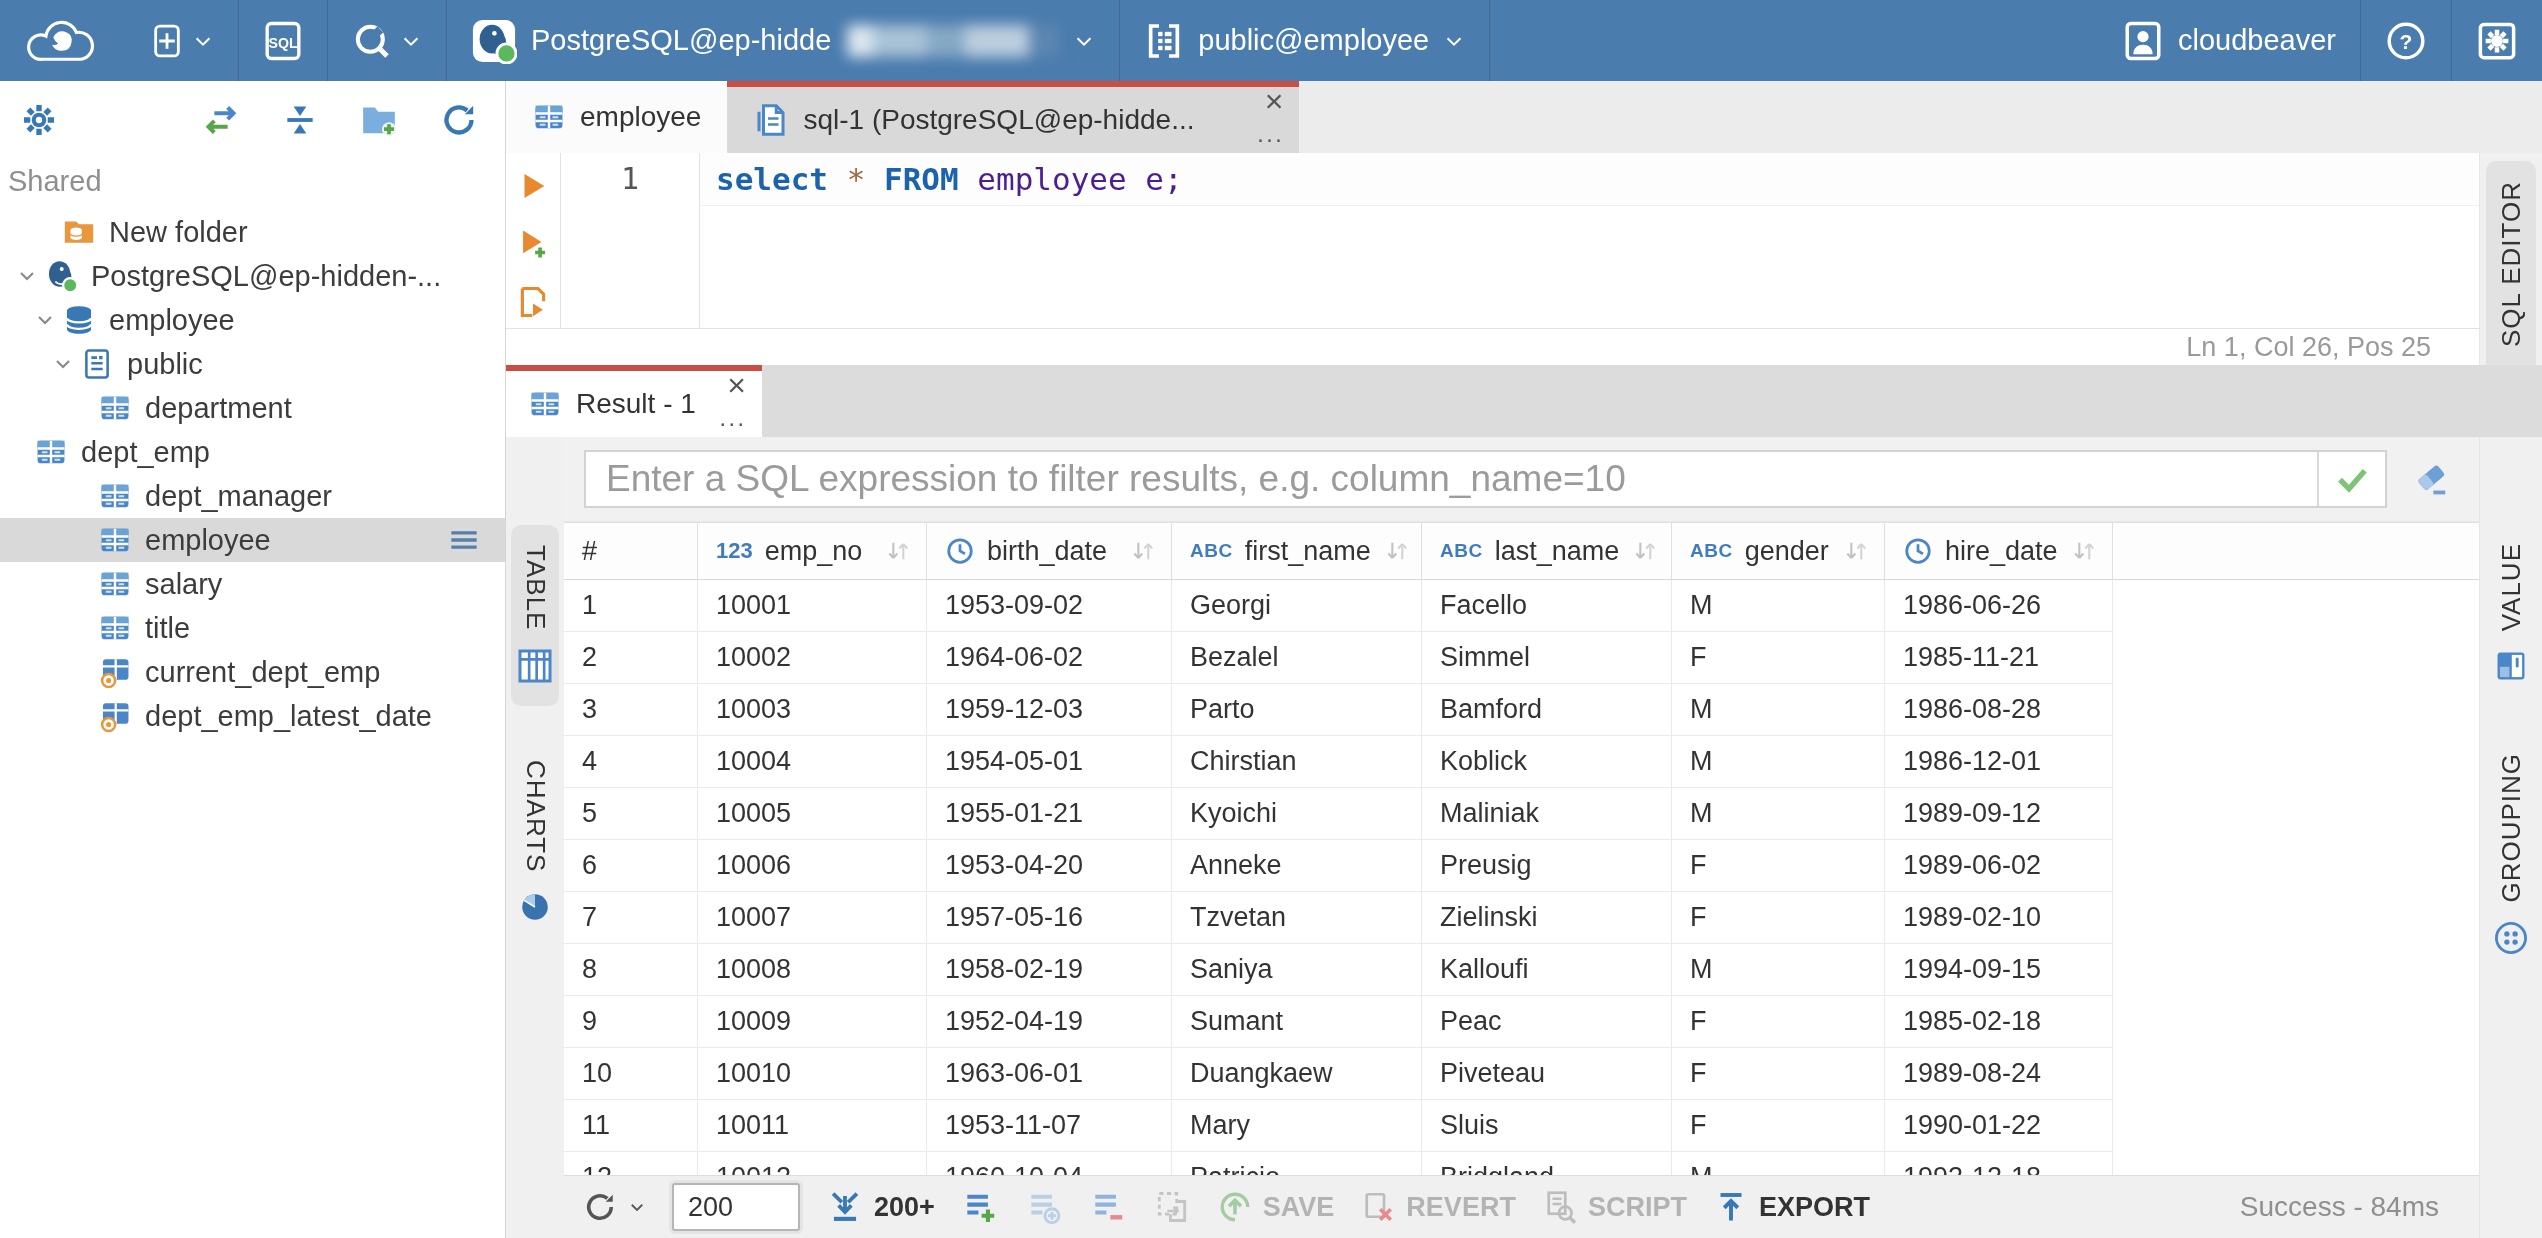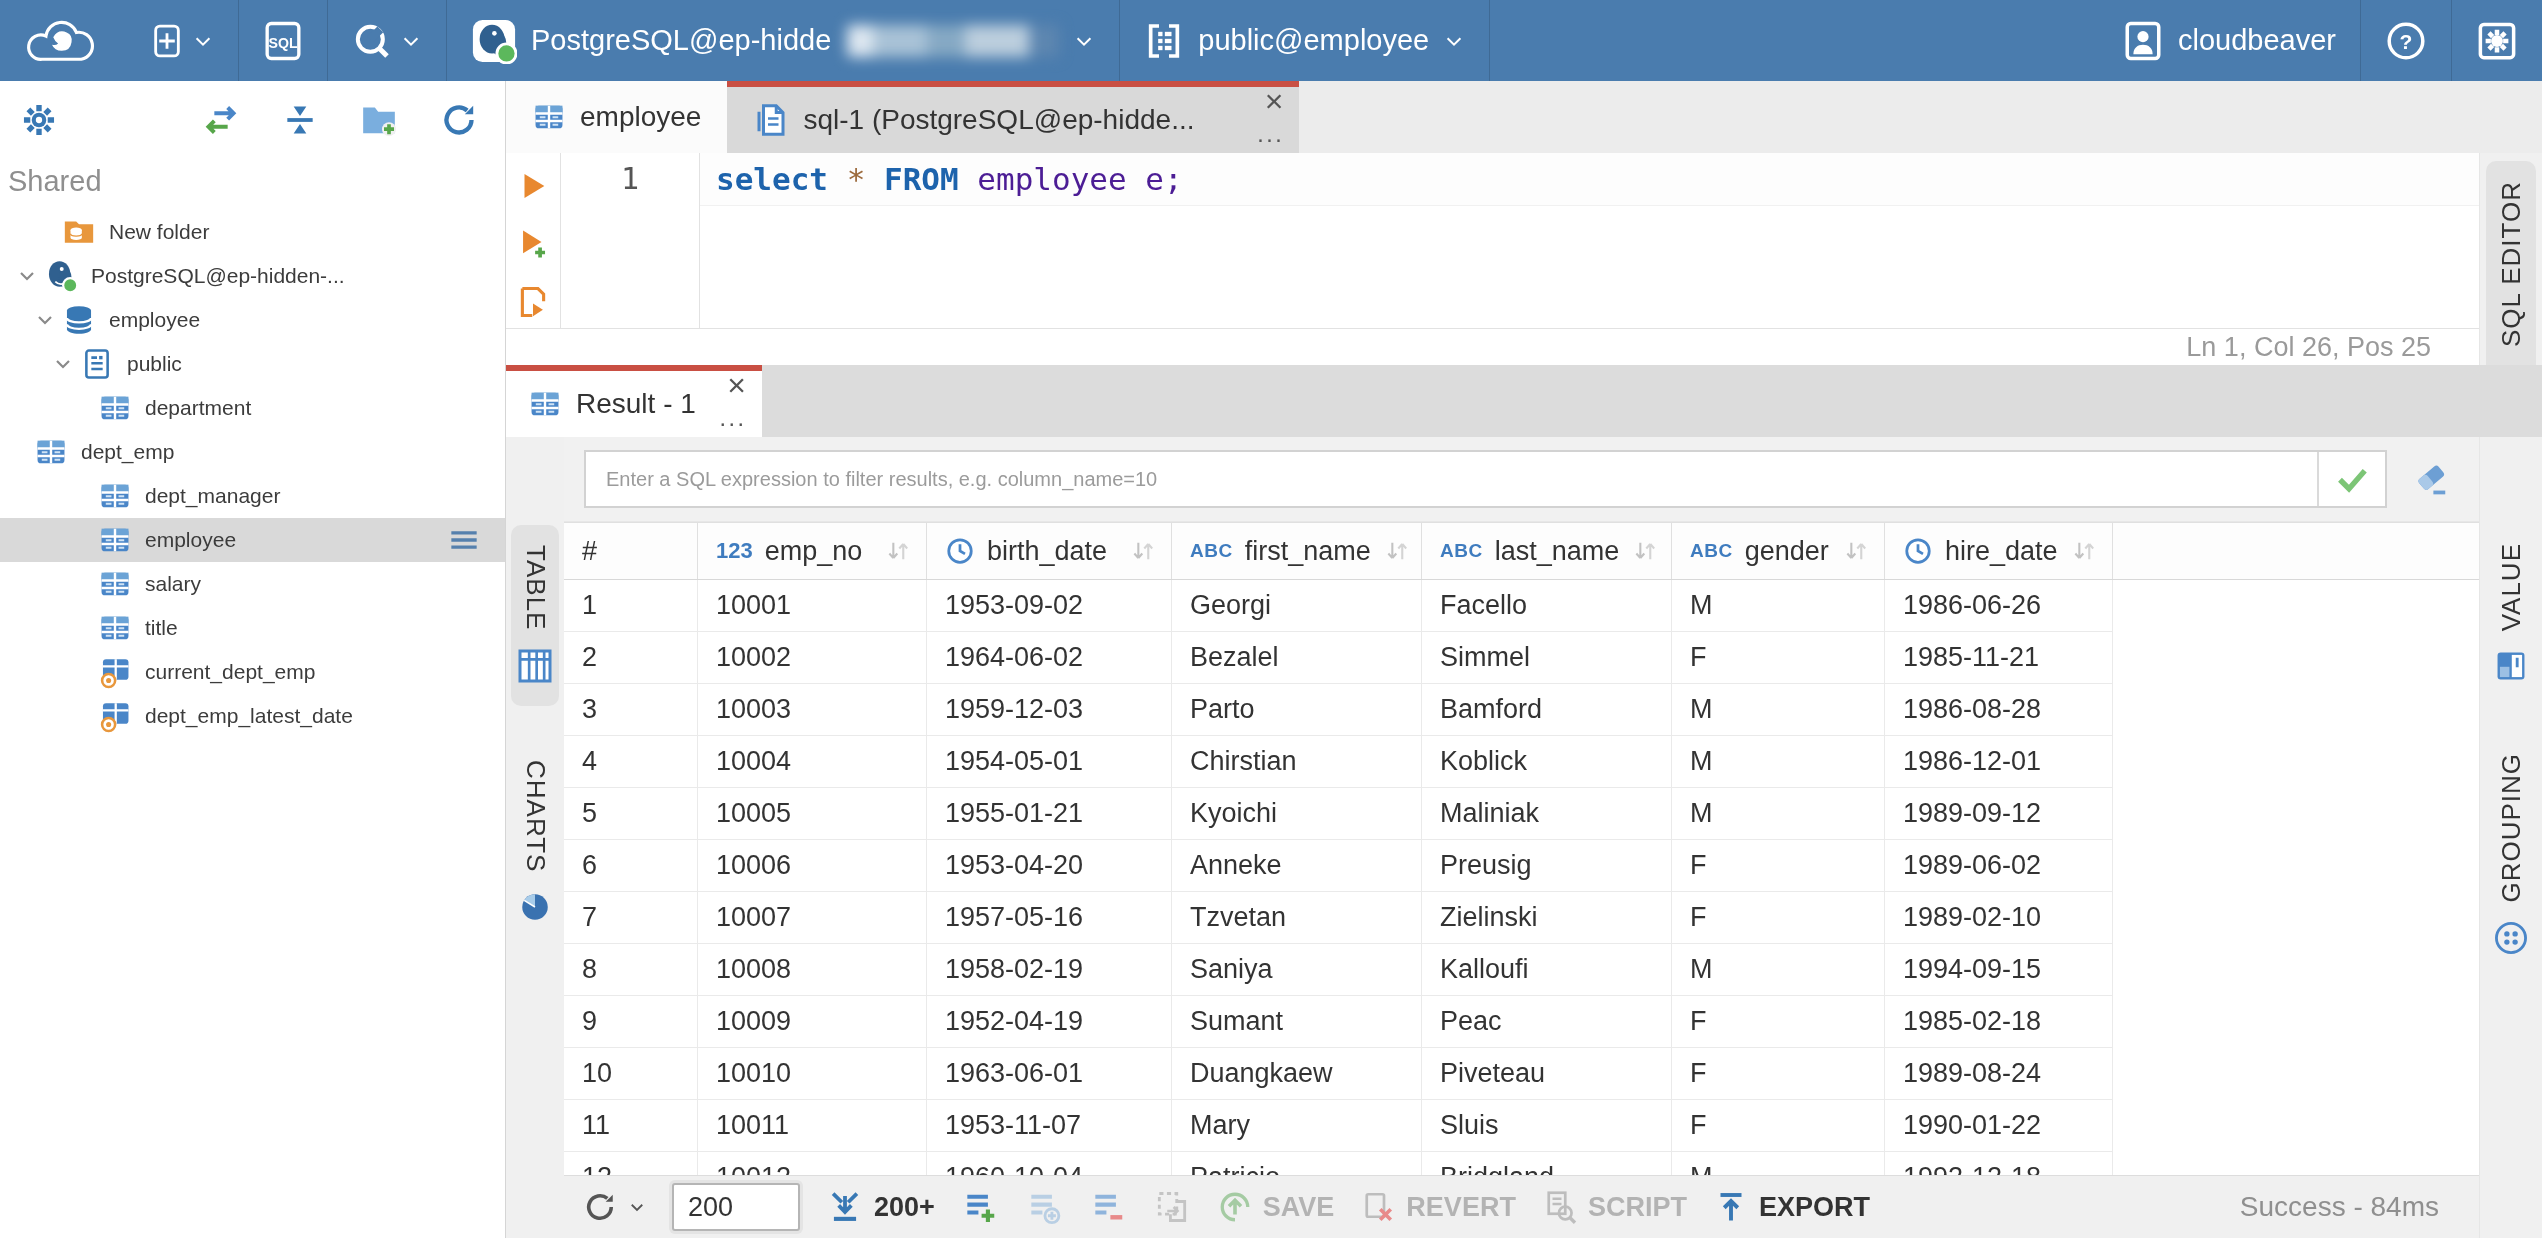--- a/index.html
+++ b/index.html
@@ -15,21 +15,21 @@
   .redacted{display:inline-flex;height:32px;filter:blur(7px);border-radius:4px;overflow:hidden;margin-left:2px}
   .redacted i{display:block;height:100%}
 
   
   .main{flex:1;display:flex;min-height:0}
   .sidebar{width:505px;min-width:505px;border-right:1px solid #d5d5d5;display:flex;flex-direction:column;background:#fff}
   .side-toolbar{height:78px;display:flex;align-items:center;padding:0 26px 0 20px;}
   .side-tools-right{margin-left:auto;display:flex;align-items:center;gap:40px}
   .shared-label{color:#8f8f8f;font-size:29px;padding:6px 0 12px 8px}
   .tree{flex:1;overflow:hidden}
-  .tree-row{height:44px;display:flex;align-items:center;font-size:21px;color:#3c3c3c;white-space:nowrap}
+  .tree-row{height:44px;display:flex;align-items:center;font-size:29px;color:#3c3c3c;white-space:nowrap}
   .tree-row.selected{background:#d9d9d9}
   .chev-slot{width:34px;min-width:34px;display:flex;justify-content:center;align-items:center}
   .tree-icon{width:34px;min-width:34px;height:34px;display:flex;align-items:center;justify-content:center;margin-right:13px;position:relative}
   .tree-burger{margin-left:auto;margin-right:22px}
 
   
   .content{flex:1;display:flex;flex-direction:column;min-width:0;background:#fff}
   .tabbar{height:72px;min-height:72px;background:#ececec;display:flex;font-size:28px;color:#333;}
   .tab{display:flex;align-items:center;gap:14px;padding:0 26px;position:relative;box-sizing:border-box}
   .tab-employee{background:#fbfbfb}
@@ -64,21 +64,21 @@
 
   
   .result-tabbar{height:72px;min-height:72px;background:#dcdcdc;display:flex;font-size:28px;color:#333}
   .tab-result{background:#fff;border-top:6px solid #c94f43;display:flex;align-items:center;gap:14px;
               padding:0 66px 0 22px;position:relative;box-sizing:border-box}
   .result-row{flex:1;display:flex;min-height:0}
   .grid-col{flex:1;display:flex;flex-direction:column;min-width:0;background:#fff}
 
   .filter-row{height:84px;min-height:84px;background:#f1f1f1;display:flex;align-items:center;padding:0 18px 0 20px;gap:20px;border-bottom:1px solid #e7e7e7}
   .filter-box{flex:1;height:58px;background:#fff;border:2px solid #d2d2d2;display:flex;align-items:stretch;box-sizing:border-box}
-  .filter-box input{flex:1;border:none;outline:none;font-size:20px;color:#444;padding:12px 20px;font-family:"Liberation Sans",sans-serif;background:transparent}
+  .filter-box input{flex:1;border:none;outline:none;font-size:37px;color:#444;padding:12px 20px;font-family:"Liberation Sans",sans-serif;background:transparent}
   .filter-box input::placeholder{color:#9b9b9b}
   .filter-apply{width:66px;border-left:2px solid #dadada;display:flex;align-items:center;justify-content:center}
   .filter-erase{width:48px;display:flex;align-items:center;justify-content:center;margin-right:6px}
 
   .grid{flex:1;min-height:0;overflow:hidden;font-size:27px;color:#333}
   .grid-header{display:flex;height:58px;border-top:1px solid #e0e0e0;border-bottom:1px solid #d8d8d8;background:#fdfdfd;box-sizing:border-box}
   .hcell{display:flex;align-items:center;gap:12px;padding:0 14px 0 18px;border-right:1px solid #e0e0e0;box-sizing:border-box;overflow:hidden}
   .hcell .sort{margin-left:auto}
   .type-num{color:#3f7cbf;font-weight:bold;font-size:22px}
   .type-abc{color:#3f7cbf;font-weight:bold;font-size:19px;letter-spacing:.5px}

